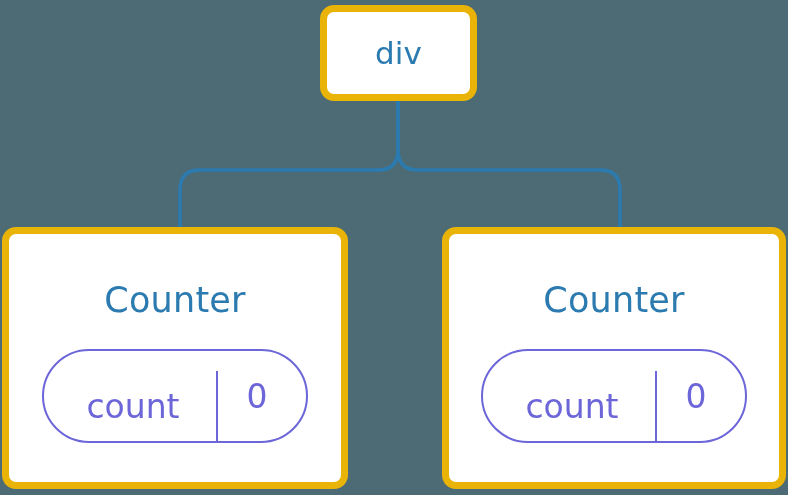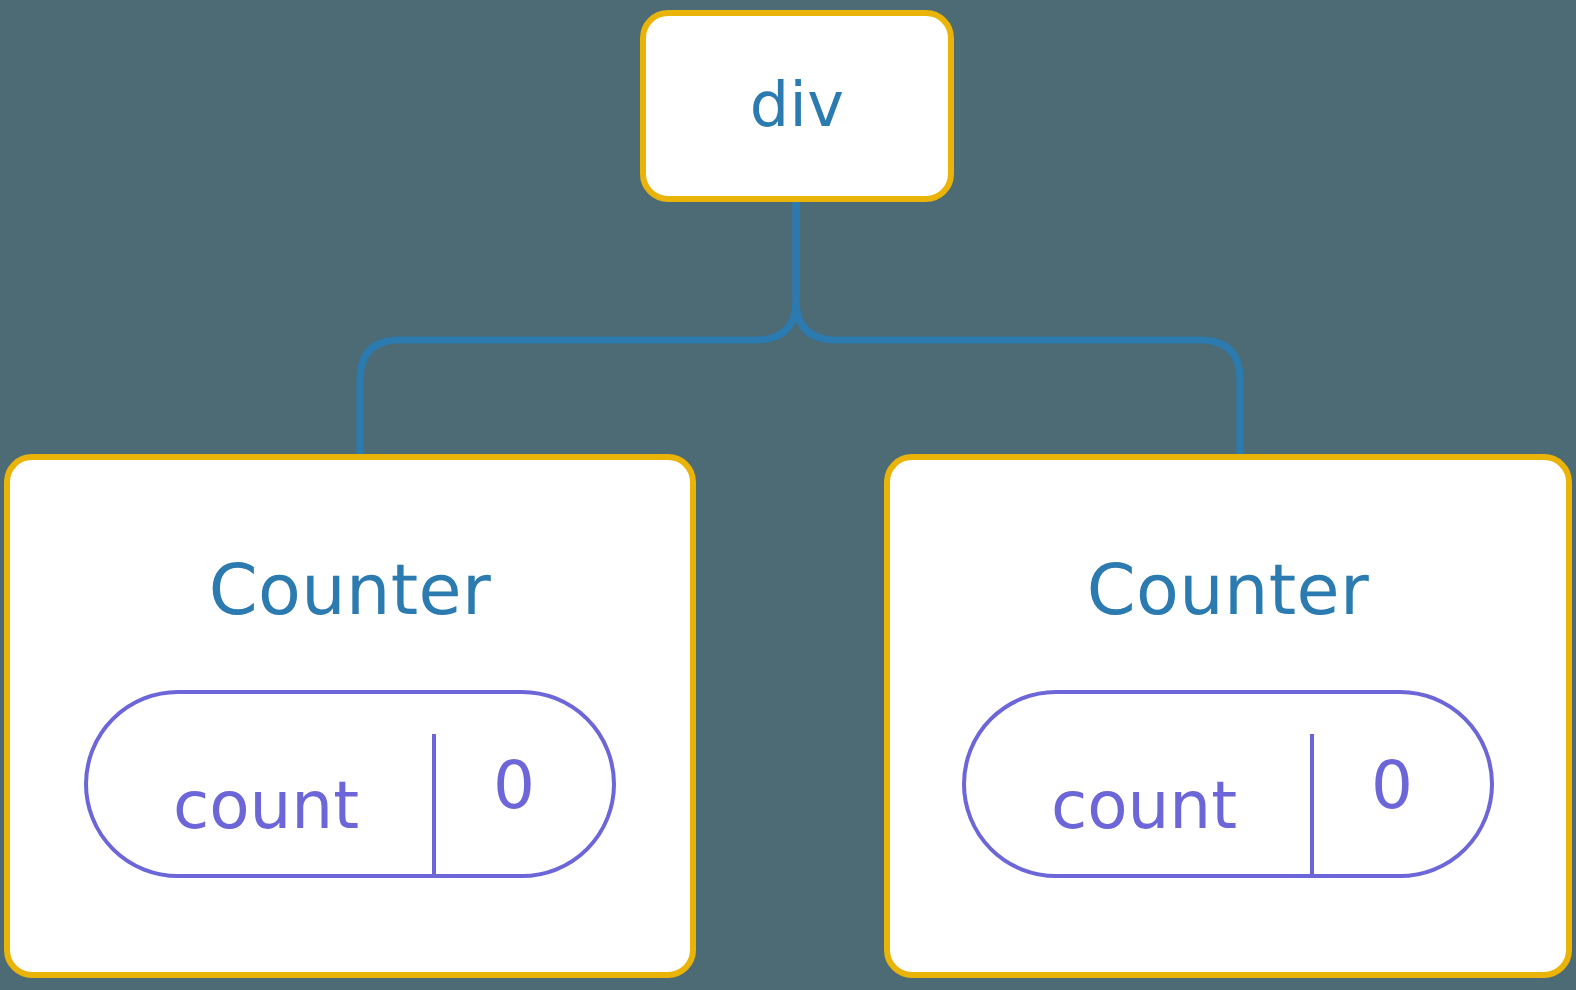--- a/index.html
+++ b/index.html
@@ -31,21 +31,21 @@
     height: 495px;
     z-index: 1;
     pointer-events: none;
   }
 
   
   .node-box {
     position: absolute;
     z-index: 2;
     background: #ffffff;
-    border: 3px solid #eab308;
+    border: 7px solid #eab308;
     border-radius: 14px;
     box-sizing: border-box;
     display: flex;
     flex-direction: column;
     align-items: center;
   }
 
   
   #node-div {
     left: 320px;

